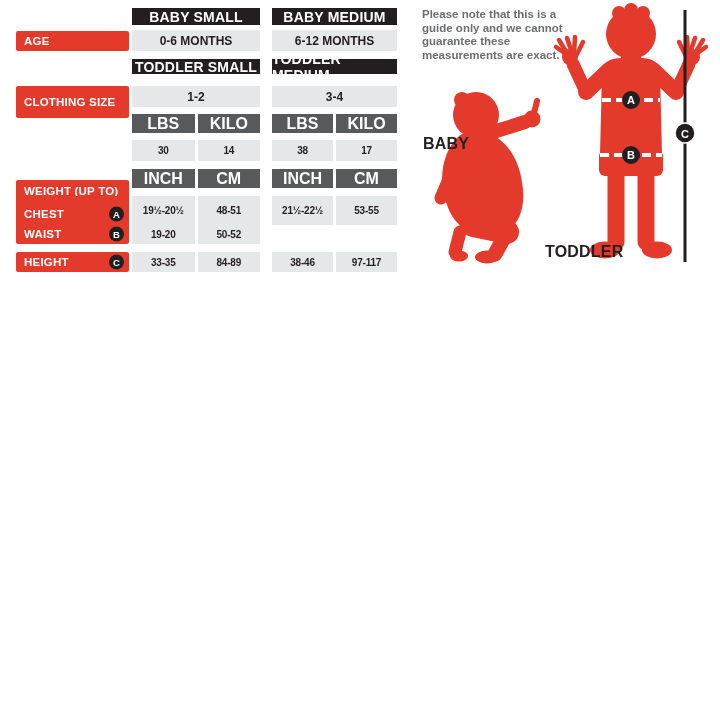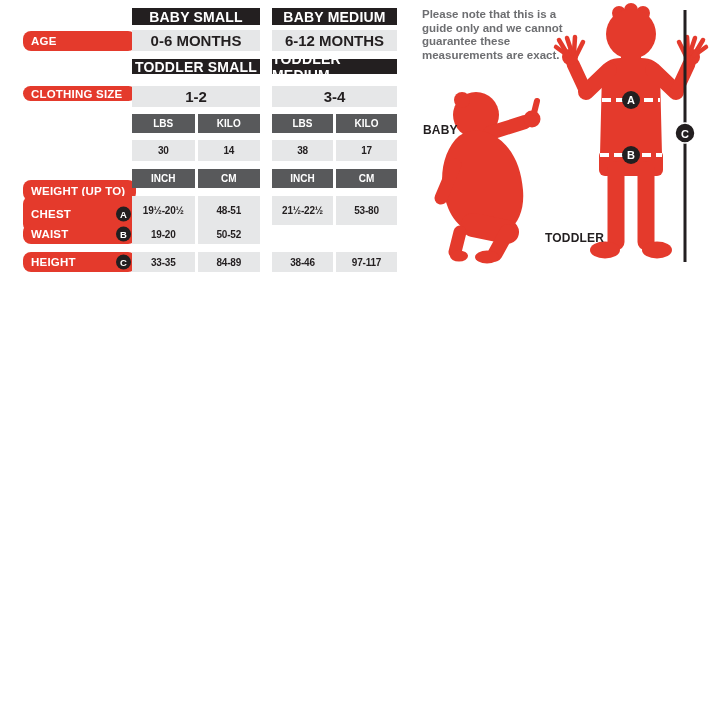--- a/index.html
+++ b/index.html
@@ -10,67 +10,67 @@
     --notegray:#6d6e71;
   }
   html,body{margin:0;padding:0;background:#fff;}
   .sheet{
     position:relative;width:720px;height:720px;background:#fff;overflow:hidden;
     font-family:"Liberation Sans",sans-serif;font-weight:bold;color:var(--ink);
     -webkit-font-smoothing:antialiased;
   }
   
   .redbar{
-    position:absolute;left:23px;width:113px;background:var(--red);color:#fff;
+    position:absolute;left:16px;width:113px;background:var(--red);color:#fff;
     font-size:11.5px;letter-spacing:.2px;display:flex;align-items:center;
-    padding-left:8px;box-sizing:border-box;border-radius:8px;
+    padding-left:8px;box-sizing:border-box;border-radius:2px;
   }
   .dot{
     position:absolute;right:5px;top:50%;transform:translateY(-50%);
     width:15px;height:15px;border-radius:50%;background:var(--ink);color:#fff;
     font-size:9.5px;display:flex;align-items:center;justify-content:center;
   }
   
   .col{position:absolute;top:0;height:285px;}
   .g0{left:132px;width:128px;}
   .g1{left:272px;width:125px;}
   .cell{
     position:absolute;left:0;right:0;display:flex;align-items:center;justify-content:center;
   }
   .black{background:var(--ink);color:#fff;font-size:14px;letter-spacing:.2px;}
-  .gray{background:var(--lightgray);font-size:15px;}
+  .gray{background:var(--lightgray);font-size:12px;}
   .split{display:flex;gap:3px;background:transparent;}
   .split>.half{
     flex:1;height:100%;display:flex;align-items:center;justify-content:center;
   }
-  .split.units>.half{background:var(--darkgray);color:#fff;font-size:10px;}
+  .split.units>.half{background:var(--darkgray);color:#fff;font-size:16px;}
   .split.vals>.half{background:var(--lightgray);font-size:10px;letter-spacing:-.2px;}
   .r1{top:8px;height:17px;}
   .r2{top:30px;height:21px;}
   .r3{top:59px;height:15px;}
   .r4{top:86px;height:21px;}
   .r5{top:114px;height:19px;}
   .r6{top:140px;height:21px;}
   .r7{top:169px;height:19px;}
   .r8{top:196px;height:29px;}
   .r9{top:224px;height:20px;}
   .r10{top:252px;height:20px;}
   
   .b-age{top:31px;height:20px;}
-  .b-clo{top:86px;height:15px;}
+  .b-clo{top:86px;height:32px;}
   .b-wgt{top:140px;height:21px;margin-top:40px;}
   .b-chs{top:196px;height:36px;}
   .b-wst{top:224px;height:20px;}
   .b-hgt{top:252px;height:20px;}
   
   .note{
     position:absolute;left:422px;top:8px;width:150px;
     font-size:11.5px;line-height:13.5px;font-weight:bold;color:var(--notegray);
   }
-  .figlabel{position:absolute;font-size:12px;color:var(--ink);letter-spacing:.2px;}
+  .figlabel{position:absolute;font-size:16px;color:var(--ink);letter-spacing:.2px;margin-top:12px;}
   .lbl-baby{left:423px;top:123px;}
   .lbl-toddler{left:545px;top:231px;}
   .figsvg{position:absolute;left:415px;top:0;}
   .badge-text{fill:#fff;font-family:"Liberation Sans",sans-serif;font-weight:bold;font-size:11px;}
 </style>
 </head>
 <body>
 
 <div class="sheet">
 
@@ -200,21 +200,21 @@
         </div>
       <div class="half">
           <span>CM</span>
         </div>
     </div>
     <div class="cell split vals r8">
       <div class="half">
           <span>21½-22½</span>
         </div>
       <div class="half">
-          <span>53-80</span>
+          <span>53-55</span>
         </div>
     </div>
     <div class="cell split vals r10">
       <div class="half">
           <span>38-46</span>
         </div>
       <div class="half">
           <span>97-117</span>
         </div>
     </div>

